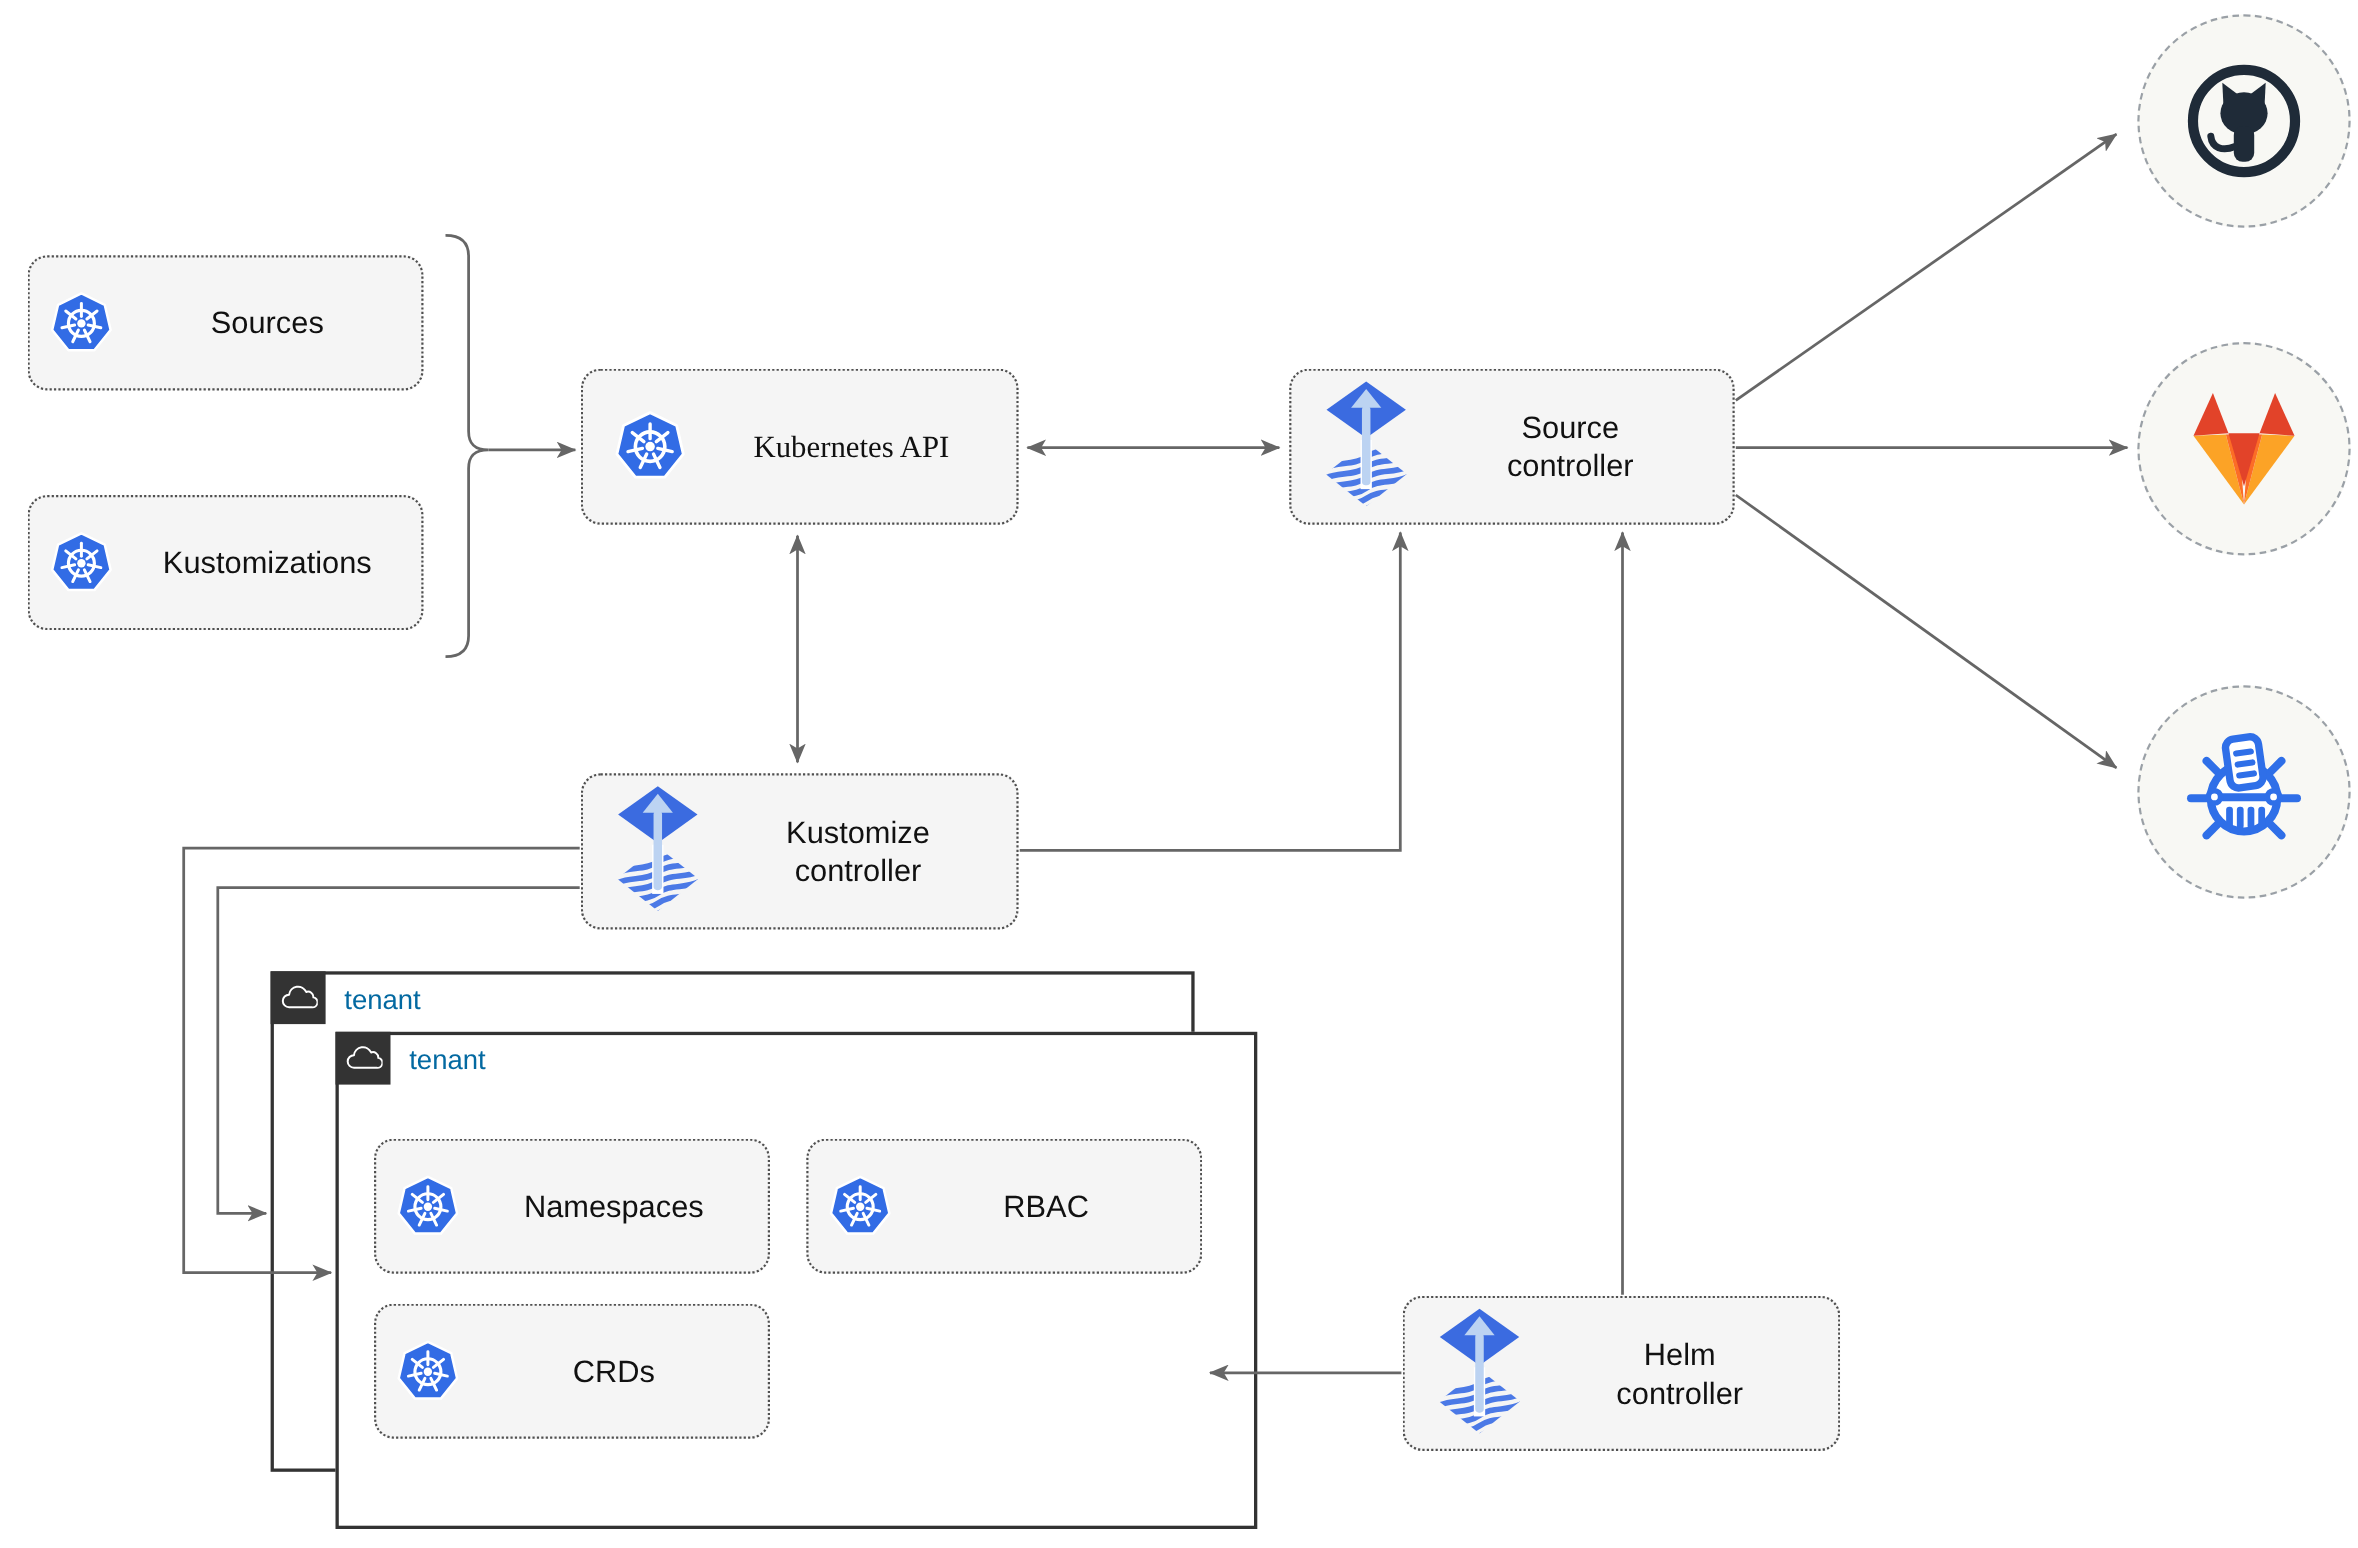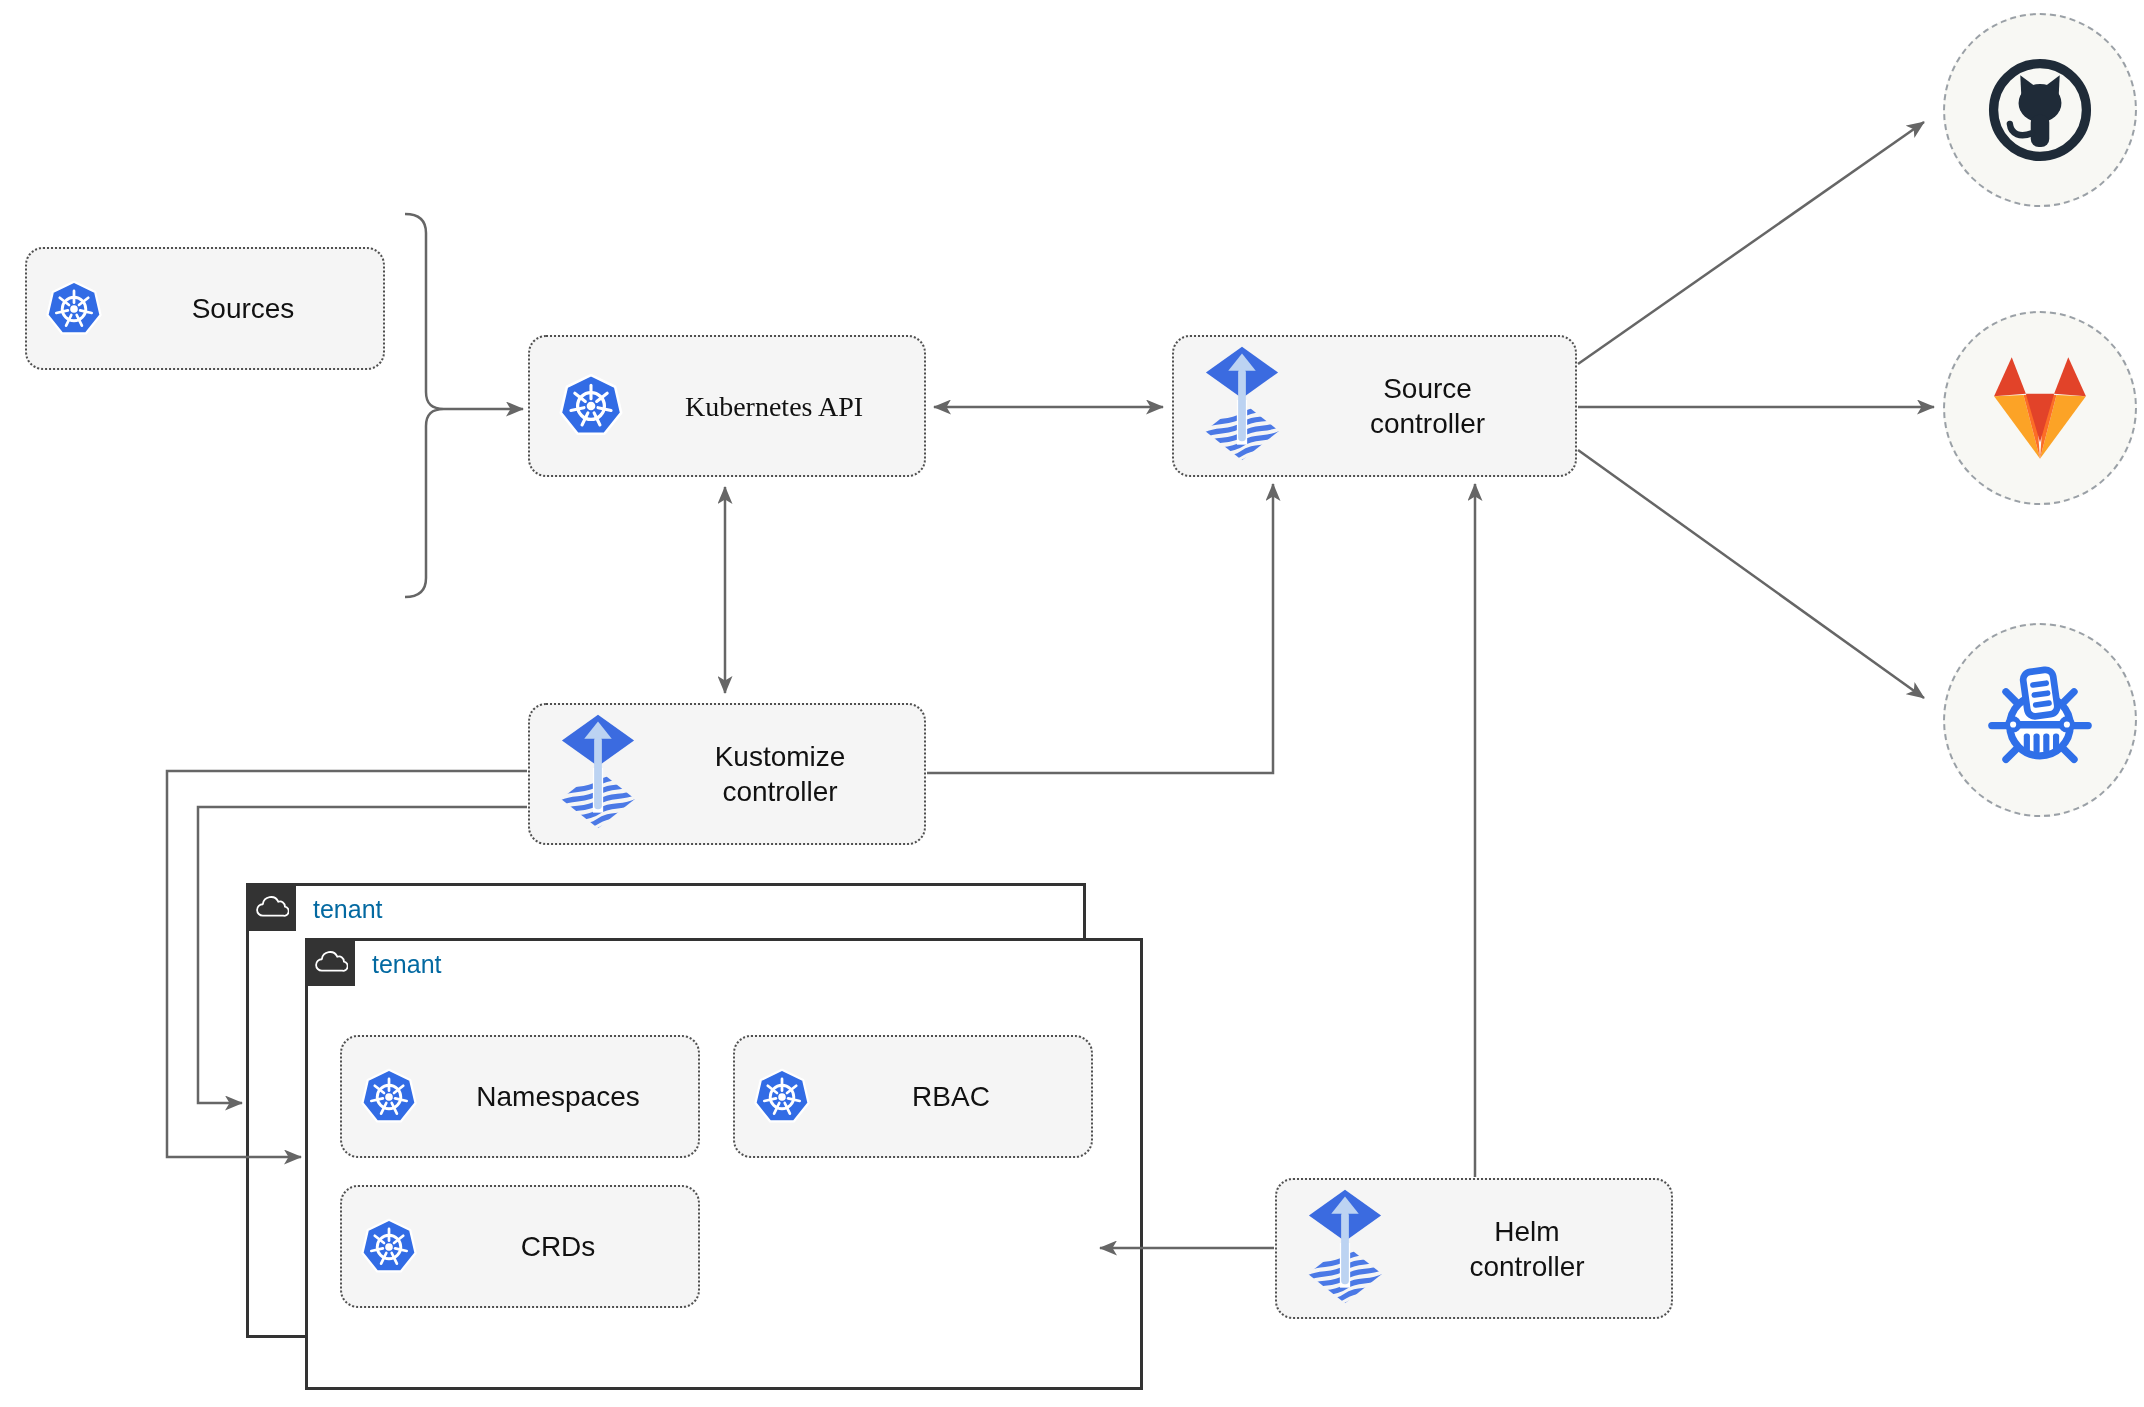--- a/index.html
+++ b/index.html
@@ -107,29 +107,37 @@
         <g fill="#2f6fe8">
           <rect x="35.5" y="62" width="5.5" height="18" rx="2.5"></rect>
           <rect x="44.2" y="62" width="5.5" height="18" rx="2.5"></rect>
           <rect x="52.9" y="62" width="5.5" height="18" rx="2.5"></rect>
           <rect x="61.6" y="62" width="5.5" height="18" rx="2.5"></rect>
         </g>
       </symbol>
     </defs>
   </svg>
 
-  <div class="node" style="left:25px;top:247px;width:360px;height:123px;">
+  <div class="node" style="left:25px;top:232px;width:360px;height:123px;">
     <span class="icon-wrap" style="margin-left:18px;">
       <svg width="58" height="60">
           <use href="#sym-k8s"></use>
         </svg>
       </span>
     <span class="lbl">Sources</span>
   </div>
 
+  <div class="node" style="left:25px;top:450px;width:360px;height:123px;">
+    <span class="icon-wrap" style="margin-left:18px;">
+      <svg width="58" height="60">
+          <use href="#sym-k8s"></use>
+        </svg>
+      </span>
+    <span class="lbl">Kustomizations</span>
+  </div>
 
   <div class="node" style="left:528px;top:335px;width:398px;height:142px;font-family:Liberation Serif, serif;">
     <span class="icon-wrap" style="margin-left:28px;">
       <svg width="66" height="68">
           <use href="#sym-k8s"></use>
         </svg>
       </span>
     <span class="lbl">Kubernetes API</span>
   </div>
 

